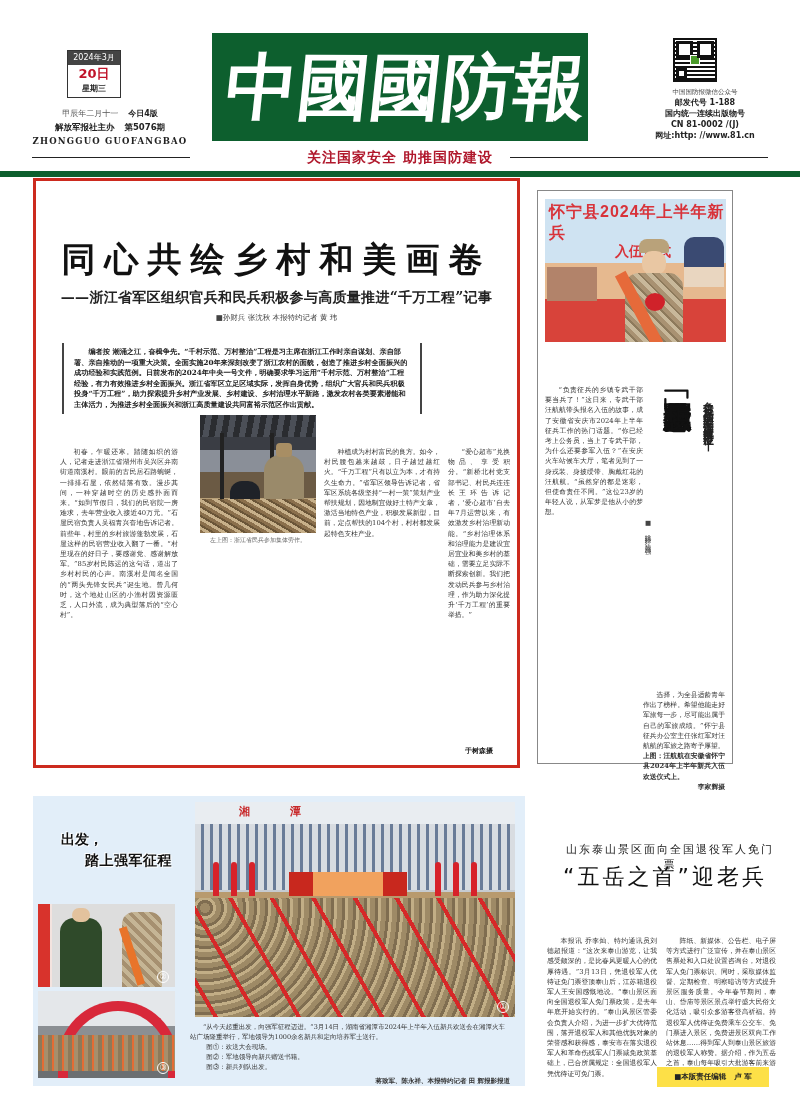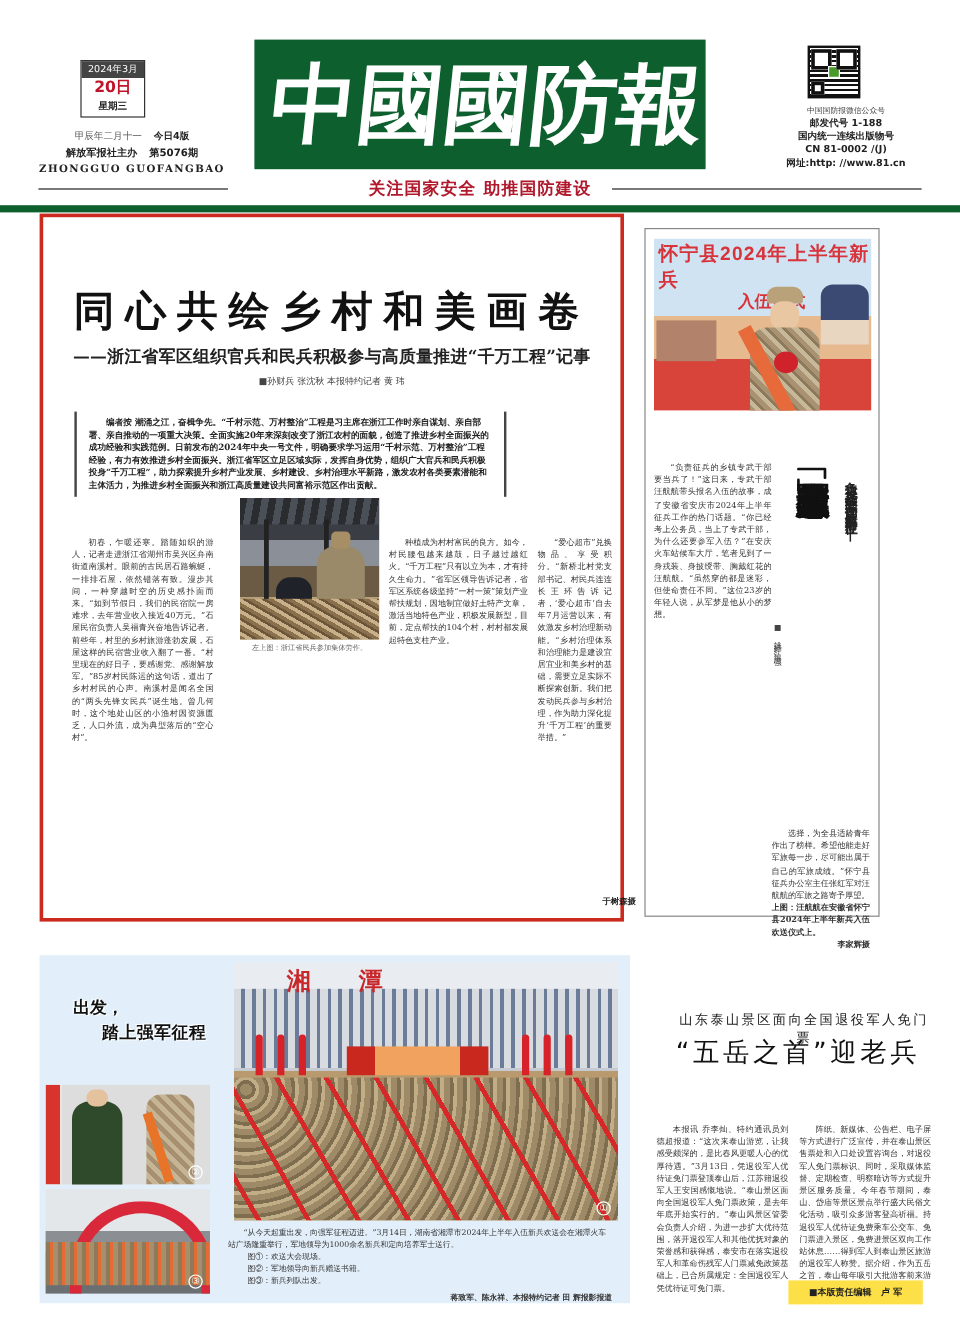--- a/index.html
+++ b/index.html
@@ -90,21 +90,21 @@
   .vert-byline { position: absolute; left: 102px; top: 328px; width: 12px; height: 100px; writing-mode: vertical-rl; font-size: 6.5px; color: #444; letter-spacing: 2px; }
   .profile-bottom { position: absolute; left: 105px; top: 465px; width: 82px; height: 104px; }
 
   
   .spread { position: absolute; left: 33px; top: 796px; width: 492px; height: 290px; background: #e2eef9; }
   .spread-title1 { position: absolute; left: 61px; top: 831px; font-family: "DejaVu Sans", sans-serif; font-weight: bold; font-size: 14px; color: #111; text-shadow: 1px 1px 0 #fff, -1px -1px 0 #fff; }
   .spread-title2 { position: absolute; left: 85px; top: 852px; font-family: "DejaVu Sans", sans-serif; font-weight: bold; font-size: 14px; color: #111; text-shadow: 1px 1px 0 #fff, -1px -1px 0 #fff; letter-spacing: 0.5px; }
 
   .big-photo { position: absolute; left: 195px; top: 802px; width: 320px; height: 215px; overflow: hidden; background: linear-gradient(180deg, #e9edf1 0 14%, #c6cbd1 14% 42%, #b89a6e 42% 100%); }
   .big-photo .bldg { position: absolute; left: 0; top: 22px; width: 100%; height: 66px; background: repeating-linear-gradient(90deg, #d8dce1 0 6px, #6a7c98 6px 9px); }
-  .big-photo .bldg-top { position: absolute; left: 44px; top: 2px; width: 150px; font-size: 20px; color: #c8282a; font-family: "DejaVu Serif", serif; letter-spacing: 40px; font-weight: bold; }
+  .big-photo .bldg-top { position: absolute; left: 44px; top: 2px; width: 150px; font-size: 11px; color: #c8282a; font-family: "DejaVu Serif", serif; letter-spacing: 40px; font-weight: bold; }
   .big-photo .screen { position: absolute; left: 94px; top: 70px; width: 118px; height: 24px; background: linear-gradient(90deg, #c8281e 0 20%, #f1a25e 20% 80%, #c8281e 80%); }
   .big-photo .lantern { position: absolute; top: 60px; width: 6px; height: 34px; background: #d7222a; border-radius: 3px 3px 0 0; }
   .big-photo .crowd { position: absolute; left: 0; top: 96px; width: 100%; height: 119px; background:
       repeating-linear-gradient(60deg, transparent 0 16px, #d62828 16px 20px, transparent 20px 36px),
       repeating-radial-gradient(circle at 10px 10px, #9e8a66 0 5px, #7f6d50 5px 8px, #c2ae86 8px 11px); }
   .big-photo .badge-num { position: absolute; right: 6px; bottom: 4px; width: 12px; height: 12px; border: 1px solid #fff; border-radius: 50%; color: #fff; font-size: 8px; text-align: center; line-height: 10px; }
 
   .sm-photo { position: absolute; overflow: hidden; }
   .sm-photo .badge-num { position: absolute; right: 6px; bottom: 4px; width: 12px; height: 12px; border: 1px solid #fff; border-radius: 50%; color: #fff; font-size: 8px; text-align: center; line-height: 10px; }
   .photo2 { left: 38px; top: 904px; width: 137px; height: 83px; background: linear-gradient(90deg, #f3e3df 0 10%, #ddd 10% 100%); }
@@ -195,21 +195,21 @@
   <div class="photo1-cap">左上图：浙江省民兵参加集体劳作。</div>
 
 
   <div class="col-text" style="left:288px; top:232px; width:116px; height:345px;">
     <p>种植成为村村富民的良方。如今，村民腰包越来越鼓，日子越过越红火。“千万工程”只有以立为本，才有持久生命力。”省军区领导告诉记者，省军区系统各级坚持“一村一策”策划产业帮扶规划，因地制宜做好土特产文章，激活当地特色产业，积极发展新型，目前，定点帮扶的104个村，村村都发展起特色支柱产业。</p>
   </div>
 
   <div class="col-text" style="left:412px; top:232px; width:62px; height:330px;">
     <p>“爱心超市”兑换物品、享受积分。“新桥北村党支部书记、村民兵连连长王环告诉记者，‘爱心超市’自去年7月运营以来，有效激发乡村治理新动能。“乡村治理体系和治理能力是建设宜居宜业和美乡村的基础，需要立足实际不断探索创新。我们把发动民兵参与乡村治理，作为助力深化提升‘千万工程’的重要举措。”</p>
   </div>
-  <div style="position:absolute; left:432px; top:565px; width:62px; font-size:7px; font-weight:bold; text-align:right;">于树森摄</div>
+  <div style="position:absolute; left:412px; top:565px; width:62px; font-size:7px; font-weight:bold; text-align:center;">于树森摄</div>
 </div>
 
 <div class="profile">
   <div class="profile-photo">
     <div class="band">怀宁县2024年上半年新兵</div>
     <div class="band2">入伍仪式</div>
     <div class="wall"></div>
     <div class="troops"></div>
     <div class="soldier">
       <div class="cap"></div>

